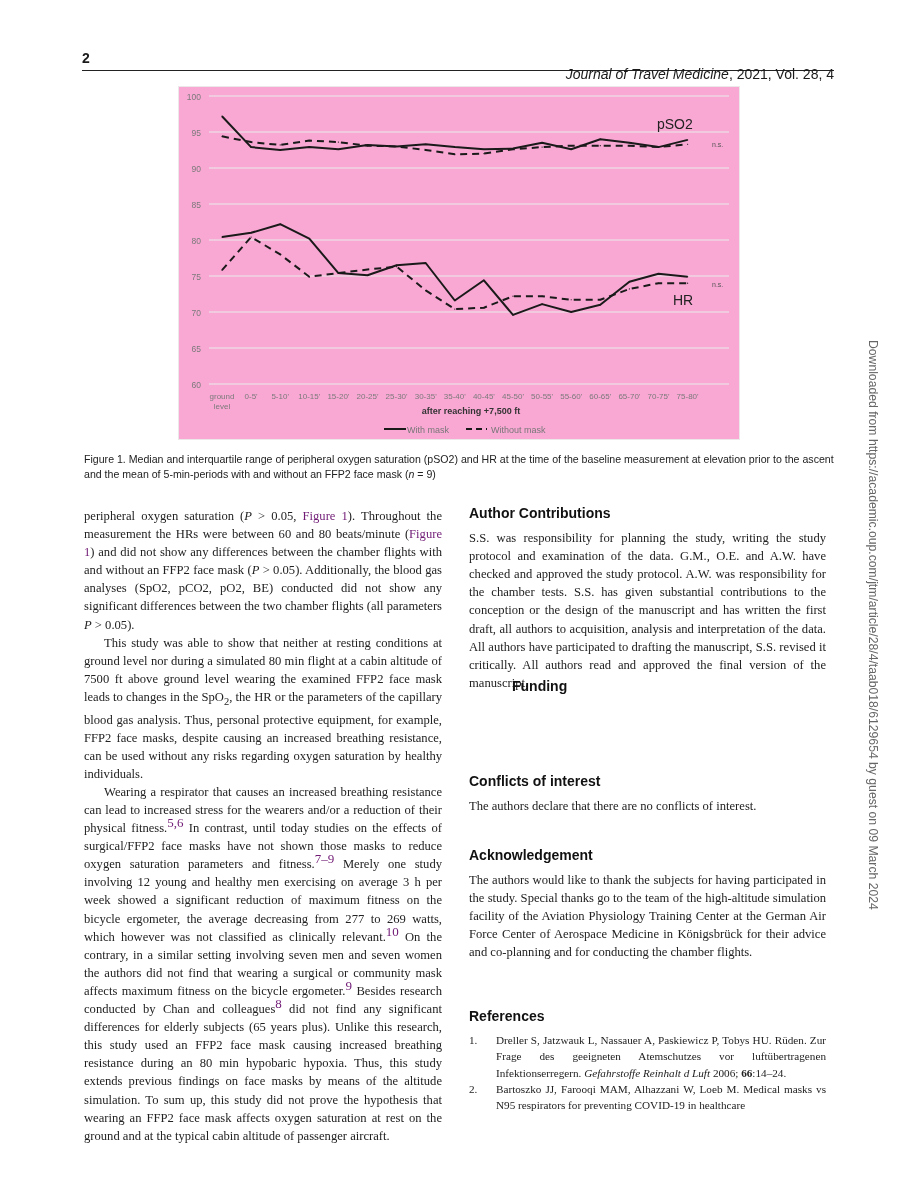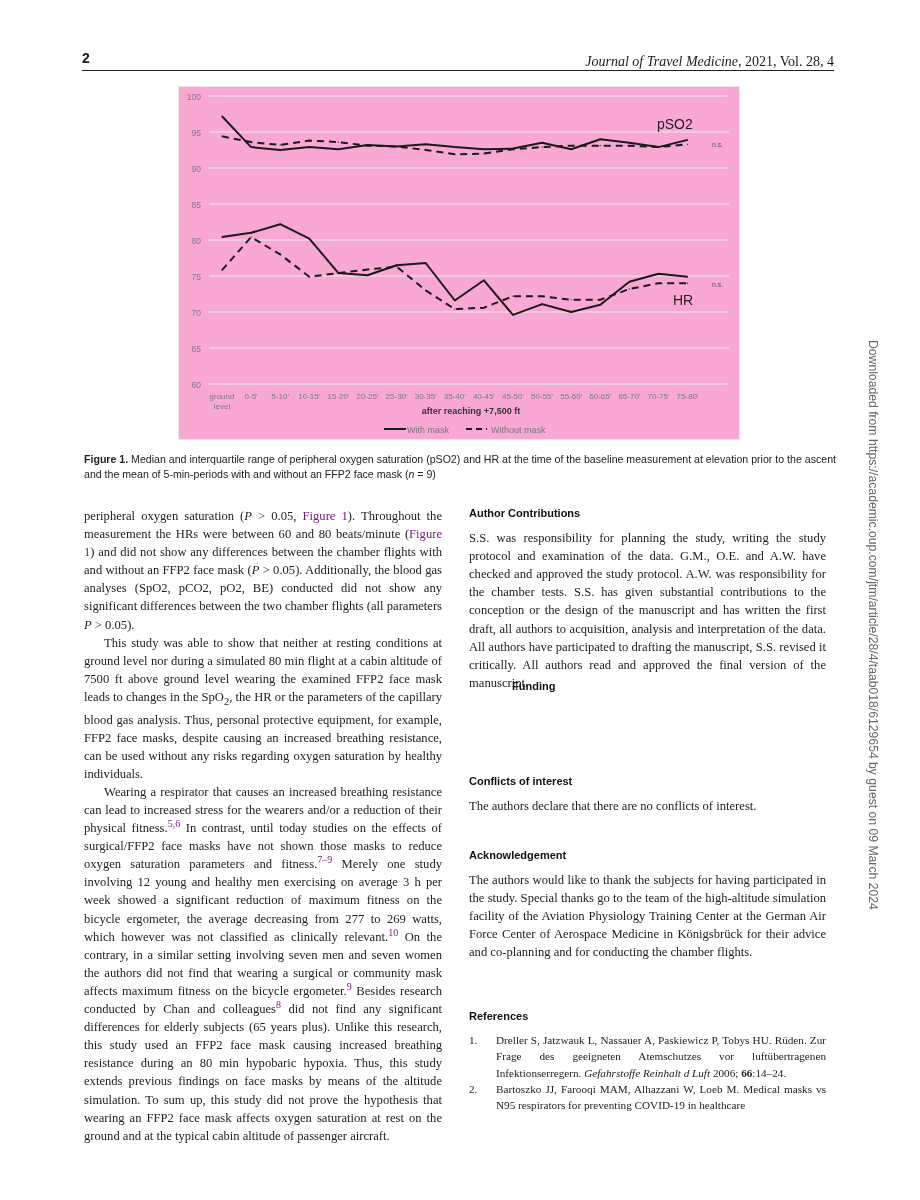--- a/index.html
+++ b/index.html
@@ -1,35 +1,35 @@
 <!DOCTYPE html>
 <html><head>
 <meta charset="utf-8">
 <style>
   html, body { margin: 0; padding: 0; background: #ffffff; }
   body { width: 920px; height: 1200px; position: relative; overflow: hidden; color: #1a1a1a; }
   .header { position: absolute; left: 82px; top: 50px; width: 752px; height: 20px; border-bottom: 1.5px solid #222; }
   .page-num { position: absolute; left: 0; top: 0; font-family: "Liberation Sans", sans-serif; font-weight: bold; font-size: 14px; }
-  .journal { position: absolute; right: 0; top: 4px; font-family: Liberation Serif, serif; font-size: 14px; }
+  .journal { position: absolute; right: 0; top: 16px; font-family: Liberation Sans, sans-serif; font-size: 14px; }
   .journal i { font-style: italic; }
 
   .chart-frame { position: absolute; left: 178px; top: 86px; width: 560px; height: 352px; border: 1px solid #ece8ea; background: #f9a8d4; }
   svg text { font-family: "Liberation Sans", sans-serif; }
 
   .caption { position: absolute; left: 84px; top: 452px; width: 752px; font-family: "Liberation Sans", sans-serif; font-size: 10.6px; line-height: 15px; color: #222; }
-  .caption b { font-weight: bold; }
+  .caption b { font-weight: normal; }
 
   .col { position: absolute; font-family: "Liberation Serif", serif; font-size: 12.6px; line-height: 18.1px; text-align: justify; color: #222; }
   .col-left { left: 84px; top: 507px; width: 358px; }
   .col-right { left: 469px; top: 504px; width: 357px; }
   .col p { margin: 0; }
   .col p.indent { text-indent: 20px; }
   .link { color: #701a75; }
-  sup { font-size: 10px; line-height: 0; }
-  .h2 { font-family: "Liberation Sans", sans-serif; font-weight: bold; font-size: 11px; margin: 0 0 7px 0; color: #111; }
+  sup { font-size: 13px; line-height: 0; }
+  .h2 { font-family: "Liberation Sans", sans-serif; font-weight: bold; font-size: 14px; margin: 0 0 7px 0; color: #111; }
   .sec { margin-bottom: 0; }
   .refs { list-style: none; margin: 0; padding: 0; font-size: 11.2px; line-height: 16.2px; }
   .refs li { position: relative; padding-left: 27px; }
   .refs li .num { position: absolute; left: 0; top: 0; }
 
   .watermark { position: absolute; left: 880px; top: 340px; width: 560px; transform: rotate(90deg); transform-origin: 0 0; font-family: "Liberation Sans", sans-serif; font-size: 12.2px; color: #666; white-space: nowrap; }
 </style>
 </head>
 <body>
 

